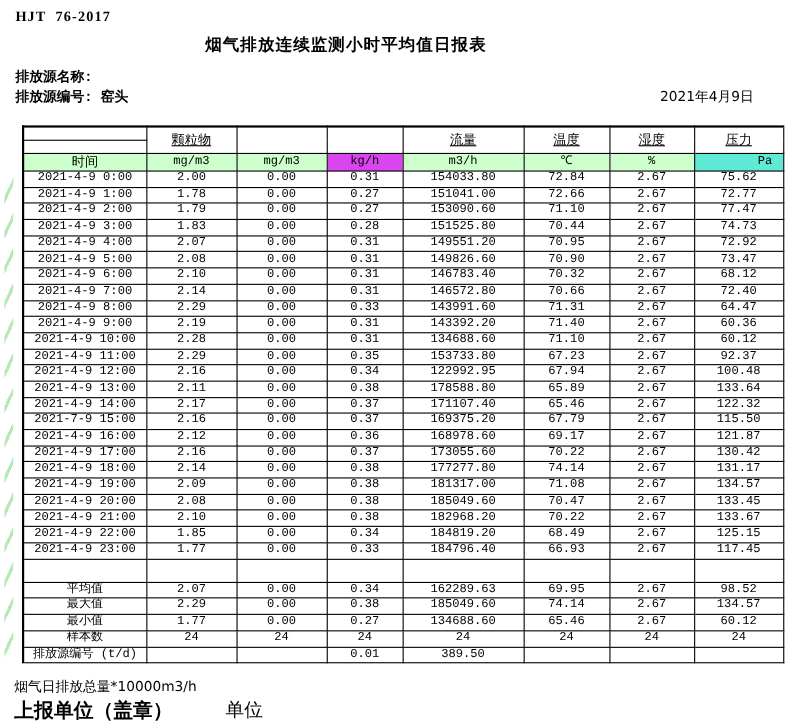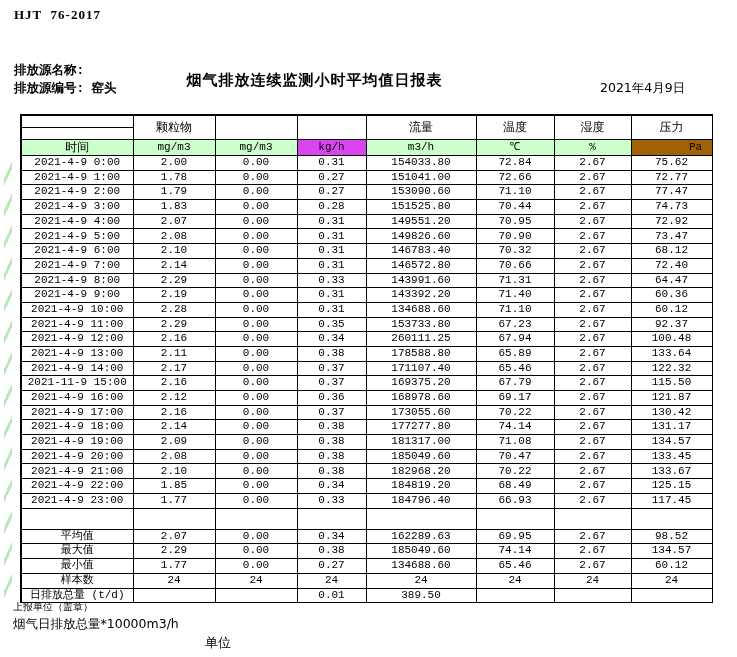--- a/index.html
+++ b/index.html
@@ -8,21 +8,21 @@
     background:#ffffff;color:#000;
     font-family:"DejaVu Sans", sans-serif;
   }
   .abs{position:absolute;}
   .doc-code{
     left:14px;top:7px;font-size:13px;font-weight:bold;white-space:pre;
     font-family:Liberation Serif, serif;letter-spacing:1px;
   }
   .title{
     left:0;top:31px;width:629px;text-align:center;
-    font-size:15px;font-weight:bold;letter-spacing:1px;margin-top:40px;
+    font-size:15px;font-weight:bold;letter-spacing:1px;
   }
   .meta-label{font-size:12.5px;font-weight:bold;font-family:Liberation Mono, monospace;}
   .src-name{left:14px;top:62px;}
   .src-id{left:14px;top:80px;}
   .report-date{left:600px;top:80px;font-size:12.5px;font-weight:normal;}
 
   
   .gutter-ticks{
     left:4px;top:154px;width:8px;height:450px;
     background:repeating-linear-gradient(
@@ -35,32 +35,32 @@
     border-collapse:collapse;table-layout:fixed;
   }
   table.report{border-top:2px solid #000;border-left:2px solid #000;}
   table.report td{
     border:1px solid #000;padding:0;margin:0;
     text-align:center;vertical-align:middle;
     overflow:hidden;white-space:nowrap;
     font-family:"Liberation Mono", monospace;font-size:11px;line-height:1.05;
   }
   tr.group-row td{height:24px;font-family:"DejaVu Sans", sans-serif;font-size:12px;}
-  tr.split-top td{height:11px;}
+  tr.split-top td{height:11px;text-decoration:underline;}
   tr.split-bottom td{height:11px;}
   tr.unit-row td{height:15px;background:#CCFFCC;}
   tr.unit-row td.time-head{font-family:"DejaVu Sans", sans-serif;font-size:12px;}
   tr.data-row td{height:13.7px;}
   tr.spacer-row td{height:20px;}
   tr.summary-row td{height:13.8px;text-align:center;}
   td.label-cell{font-family:"DejaVu Sans", sans-serif;font-size:12px;}
 
   .footer-note{left:13px;top:616px;font-size:12.5px;}
-  .footer-line2{left:13px;top:600px;font-size:10px;}
-  .footer-unit{left:205px;top:634px;font-size:13px;}
+  .footer-line2{left:13px;top:634px;font-size:18px;font-weight:bold;}
+  .footer-unit{left:205px;top:634px;font-size:17px;}
 </style>
 </head>
 <body>
 
 <div class="abs doc-code">HJT  76-2017</div>
 <div class="abs title">烟气排放连续监测小时平均值日报表</div>
 <div class="abs meta-label src-name">排放源名称:</div>
 <div class="abs meta-label src-id">排放源编号: 窑头</div>
 <div class="abs report-date">2021年4月9日</div>
 
@@ -92,21 +92,21 @@
       <td></td>
     </tr>
     <tr class="unit-row">
       <td class="time-head" style="background: rgb(204, 255, 204);">时间</td>
       <td style="background: rgb(204, 255, 204);">mg/m3</td>
       <td style="background: rgb(204, 255, 204);">mg/m3</td>
       <td style="background: #d946ef;">kg/h</td>
       <td style="background: rgb(204, 255, 204); margin-top: 28px;">m3/h</td>
       <td style="background: rgb(204, 255, 204);">℃</td>
       <td style="background: rgb(204, 255, 204);">%</td>
-      <td style="background: #a16207; padding-left: 48px;">Pa</td>
+      <td style="background: #5eead4; padding-left: 48px;">Pa</td>
     </tr>
   </tbody>
   <tbody>
       <tr class="data-row">
         <td>2021-4-9 0:00</td>
         <td>2.00</td>
         <td>0.00</td>
         <td>0.31</td>
         <td>154033.80</td>
         <td>72.84</td>
@@ -221,21 +221,21 @@
         <td>153733.80</td>
         <td>67.23</td>
         <td>2.67</td>
         <td>92.37</td>
       </tr>
       <tr class="data-row">
         <td>2021-4-9 12:00</td>
         <td>2.16</td>
         <td>0.00</td>
         <td>0.34</td>
-        <td>260111.25</td>
+        <td>122992.95</td>
         <td>67.94</td>
         <td>2.67</td>
         <td>100.48</td>
       </tr>
       <tr class="data-row">
         <td>2021-4-9 13:00</td>
         <td>2.11</td>
         <td>0.00</td>
         <td>0.38</td>
         <td>178588.80</td>
@@ -247,21 +247,21 @@
         <td>2021-4-9 14:00</td>
         <td>2.17</td>
         <td>0.00</td>
         <td>0.37</td>
         <td>171107.40</td>
         <td>65.46</td>
         <td>2.67</td>
         <td>122.32</td>
       </tr>
       <tr class="data-row">
-        <td>2021-11-9 15:00</td>
+        <td>2021-7-9 15:00</td>
         <td>2.16</td>
         <td>0.00</td>
         <td>0.37</td>
         <td>169375.20</td>
         <td>67.79</td>
         <td>2.67</td>
         <td>115.50</td>
       </tr>
       <tr class="data-row">
         <td>2021-4-9 16:00</td>
@@ -389,21 +389,21 @@
         <td class="label-cell">样本数</td>
         <td>24</td>
         <td>24</td>
         <td>24</td>
         <td>24</td>
         <td>24</td>
         <td>24</td>
         <td>24</td>
       </tr>
       <tr class="summary-row">
-        <td class="label-cell">日排放总量 (t/d)</td>
+        <td class="label-cell">排放源编号 (t/d)</td>
         <td></td>
         <td></td>
         <td>0.01</td>
         <td>389.50</td>
         <td></td>
         <td></td>
         <td></td>
       </tr>
     </tbody>
 </table>

